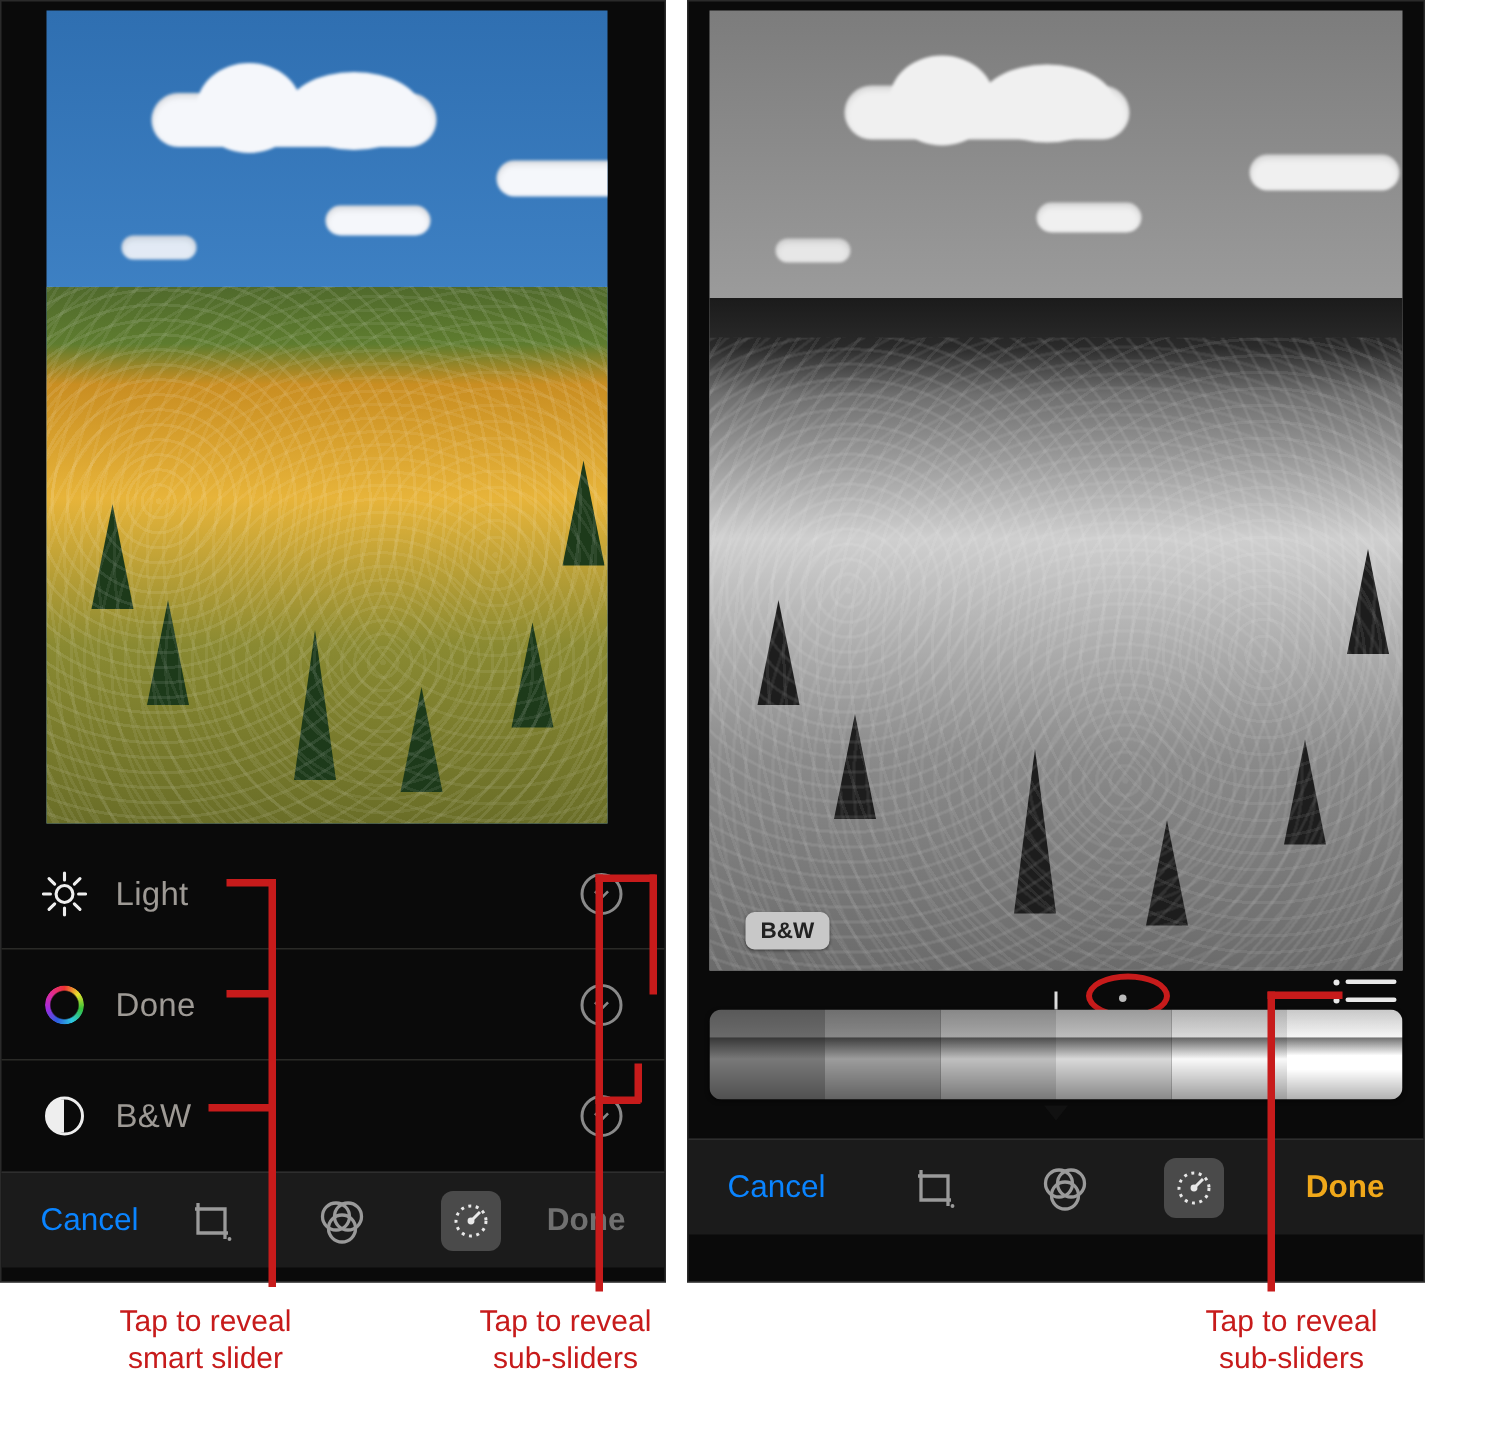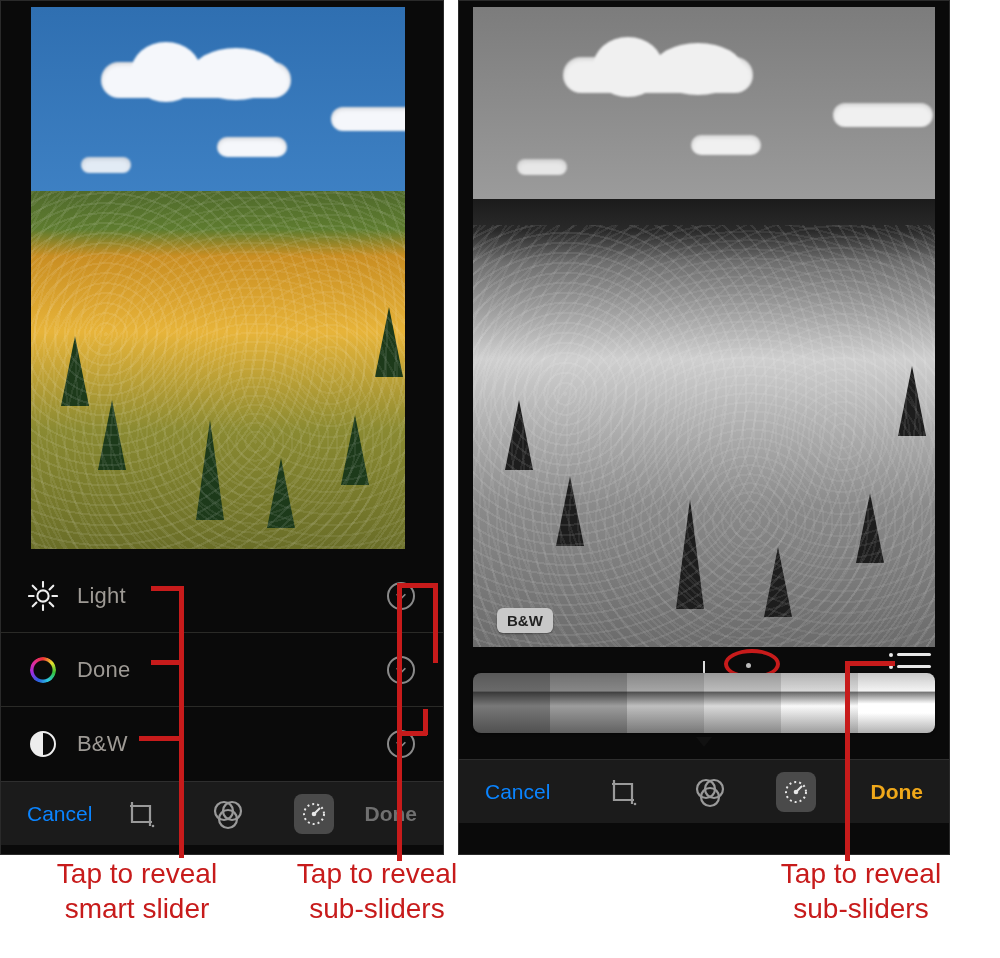--- a/index.html
+++ b/index.html
@@ -238,22 +238,22 @@
     position:absolute; pointer-events:none;
   }
   .callout .vline, .callout .hline {
     position:absolute; background:#c71b1b;
   }
   .callout .vline { width:5px; }
   .callout .hline { height:5px; }
 
   
   .captions {
-    display:flex; padding: 1px 0 0 0; font-family: "Myriad Pro","Helvetica Neue",Arial,sans-serif;
-    color:#c71b1b; font-size:28px; line-height:1.25;align-items:center;
+    display:flex; padding: 14px 0 0 0; font-family: "Myriad Pro","Helvetica Neue",Arial,sans-serif;
+    color:#c71b1b; font-size:20px; line-height:1.25;align-items:center;
   }
   .captions .cap { text-align:center; }
   .captions .c-left  { width: 230px; margin-left: 22px; }
   .captions .c-mid   { width: 230px; margin-left: 10px; }
   .captions .c-right { width: 250px; margin-left: 244px; }
 
 </style>
 </head>
 <body>
 

